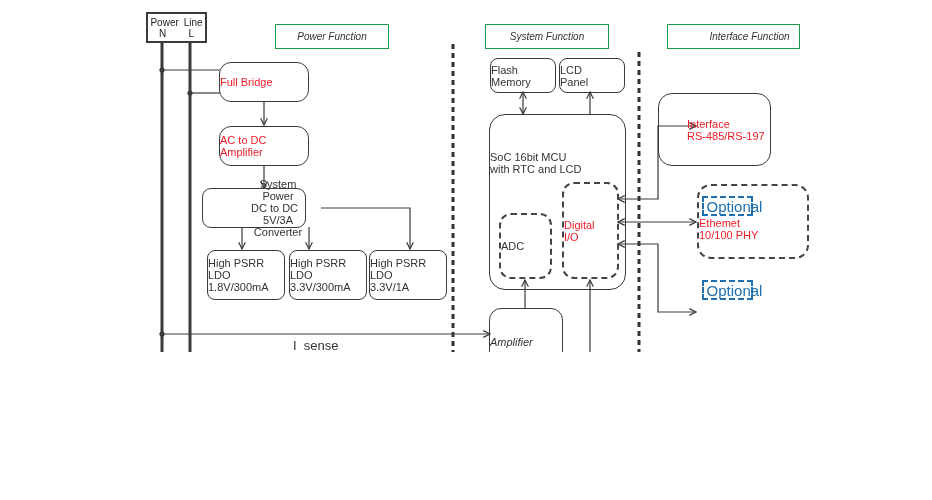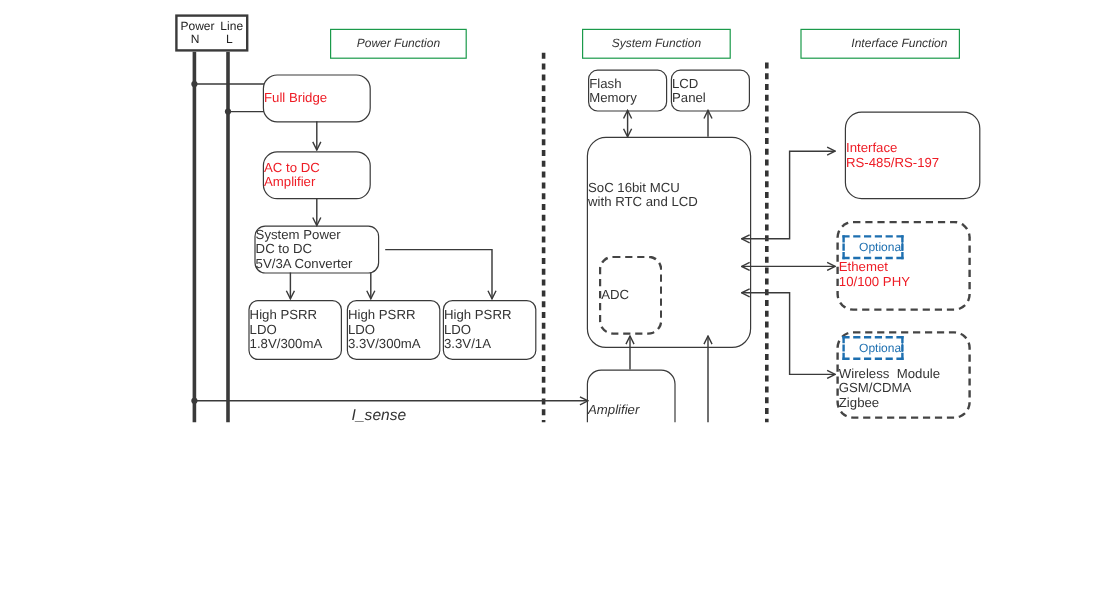--- a/index.html
+++ b/index.html
@@ -6,27 +6,27 @@
   #canvas { position: relative; width: 932px; height: 352px; overflow: hidden; background: #fff;
     font-family: "Liberation Sans", sans-serif; margin-left: 12px; }
   svg.wires { position: absolute; left: 0; top: 0; width: 932px; height: 500px; }
   .box { position: absolute; box-sizing: border-box; border: 1.6px solid #3a3a3a; border-radius: 12px;
     background: transparent; display: flex; flex-direction: column; align-items: flex-start; justify-content: center;
     text-align: center; font-size: 11px; line-height: 12px; color: #333; }
   .box.dash { border: 2px dashed #444; }
   .box.red { color: #ee1c25; }
   .header { position: absolute; box-sizing: border-box; border: 1.5px solid #1a9a4a; display: flex; align-items: center;
     justify-content: center; font-size: 10px; color: #333; background: #fff; font-style: italic; }
-  .optional { position: absolute; box-sizing: border-box; border: 2px dashed #1d6fb0; color: #1d6fb0; font-size: 10px;
+  .optional { position: absolute; box-sizing: border-box; border: 2px dashed #1d6fb0; color: #1d6fb0; font-size: 15px;
     display: flex; align-items: center; justify-content: center; padding-left: 14px; }
   .pl-box { position: absolute; left: 134px; top: 12px; width: 61px; height: 31px; box-sizing: border-box;
     border: 2px solid #3a3a3a; font-size: 10px; line-height: 11px; color: #222; display: flex; flex-direction: column;
     align-items: center; justify-content: center; background: #fff; }
   .pl-row { display: flex; width: 100%; justify-content: space-around; }
-  .label { position: absolute; font-size: 13px; color: #333; font-style: italic; }
+  .label { position: absolute; font-size: 13px; color: #333; }
 </style>
 </head>
 <body>
 
 <div id="canvas">
 
   <svg class="wires" xmlns="http://www.w3.org/2000/svg">
     <defs>
       <marker id="arr" viewBox="0 0 10 10" refX="9" refY="5" markerWidth="7" markerHeight="7" orient="auto-start-reverse">
         <path d="M1,1 L9,5 L1,9" fill="none" stroke="#3a3a3a" stroke-width="1.4"></path>
@@ -89,21 +89,21 @@
   <div class="header" style="left:473px;top:24px;width:124px;height:25px;">System Function</div>
   <div class="header" style="left:655px;top:24px;width:133px;height:25px;padding-left:32px;">Interface Function</div>
 
   <div class="box red" style="left:207px;top:62px;width:90px;height:40px;">
     <span>Full Bridge</span>
   </div>
   <div class="box red" style="left:207px;top:126px;width:90px;height:40px;">
     <span>AC to DC</span>
     <span>Amplifier</span>
   </div>
-  <div class="box" style="left:200px;top:188px;width:104px;height:40px;border-radius:9px;">
+  <div class="box" style="left:190px;top:188px;width:104px;height:40px;border-radius:9px;padding-left:48px;">
     <span>System Power</span>
     <span>DC to DC</span>
     <span>5V/3A Converter</span>
   </div>
   <div class="box" style="left:195px;top:250px;width:78px;height:50px;border-radius:8px;">
     <span>High PSRR</span>
     <span>LDO</span>
     <span>1.8V/300mA</span>
   </div>
   <div class="box" style="left:277px;top:250px;width:78px;height:50px;border-radius:8px;">
@@ -125,35 +125,34 @@
     <span>LCD</span>
     <span>Panel</span>
   </div>
   <div class="box" style="left:477px;top:114px;width:137px;height:176px;border-radius:16px;justify-content:flex-start;padding-top:36px;">
     <span>SoC 16bit MCU</span>
     <span>with RTC and LCD</span>
   </div>
   <div class="box dash" style="left:487px;top:213px;width:53px;height:66px;">
     <span>ADC</span>
   </div>
+  <div class="box dash red" style="left:550px;top:182px;width:57px;height:97px;">
+    <span>Digital</span>
+    <span>I/O</span>
+  </div>
   <div class="box" style="left:477px;top:308px;width:74px;height:68px;border-radius:12px;font-style:italic;">
     <span>Amplifier</span>
   </div>
 
-  <div class="box red" style="left:692px;top:93px;width:113px;height:73px;border-radius:14px;">
+  <div class="box red" style="left:646px;top:93px;width:113px;height:73px;border-radius:14px;padding-left:28px;">
     <span>Interface</span>
     <span>RS-485/RS-197</span>
   </div>
   <div class="box dash red" style="left:685px;top:184px;width:112px;height:75px;border-radius:14px;padding-top:14px;">
     <span>Ethemet</span>
     <span>10/100 PHY</span>
   </div>
   <div class="optional" style="left:690px;top:196px;width:51px;height:20px;">Optional</div>
 
-  <div class="box dash" style="left:685px;top:276px;width:112px;height:73px;border-radius:14px;padding-top:22px;">
-    <span style="white-space:pre;">Wireless  Module</span>
-    <span>GSM/CDMA</span>
-    <span>Zigbee</span>
-  </div>
   <div class="optional" style="left:690px;top:280px;width:51px;height:20px;">Optional</div>
 
   <div class="label" style="left:281px;top:338px;">I_sense</div>
 </div>
 
 </body></html>

